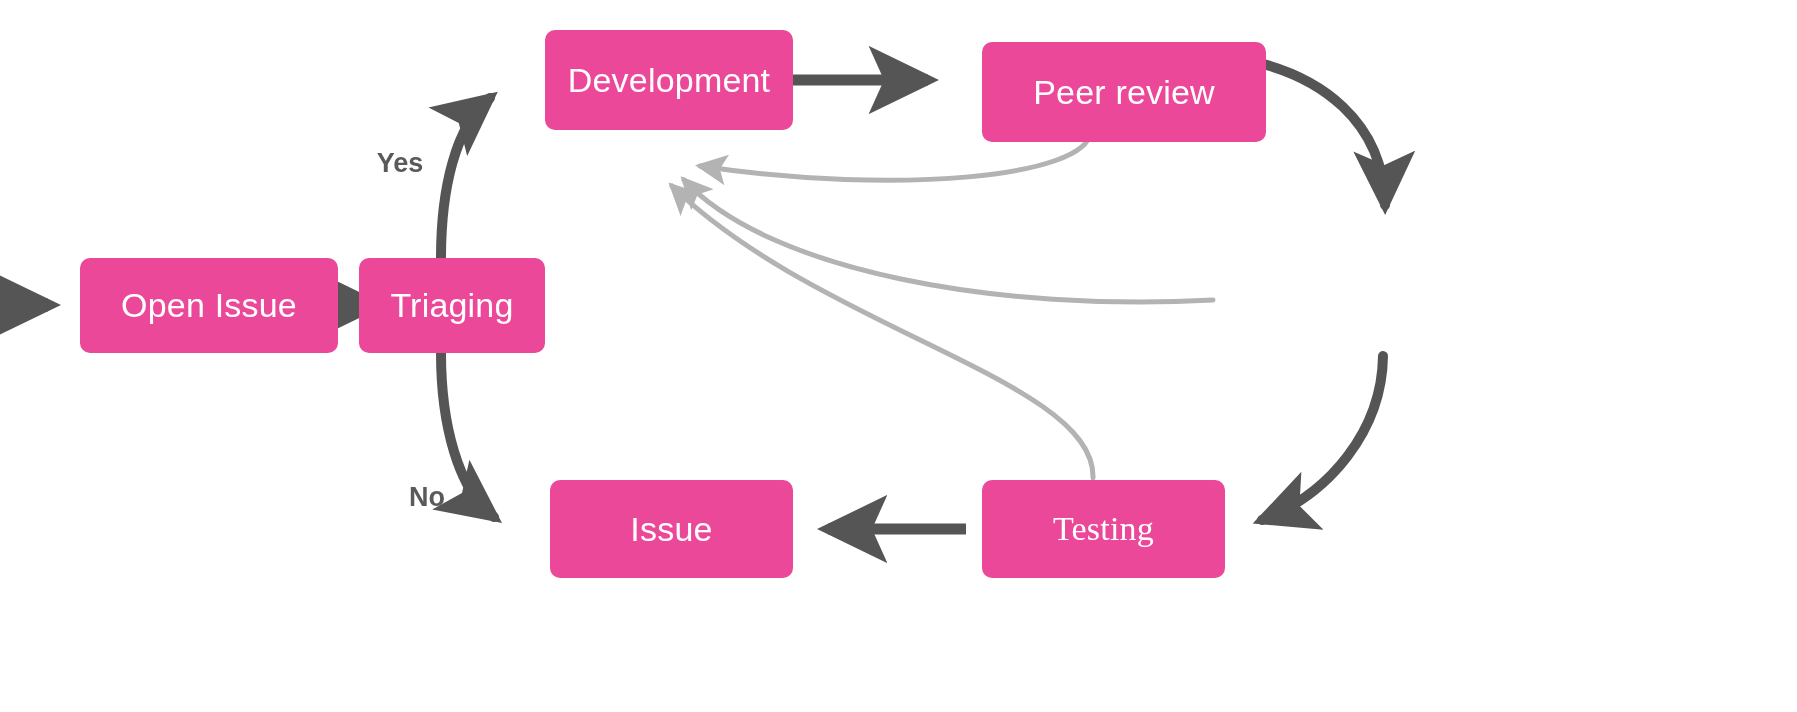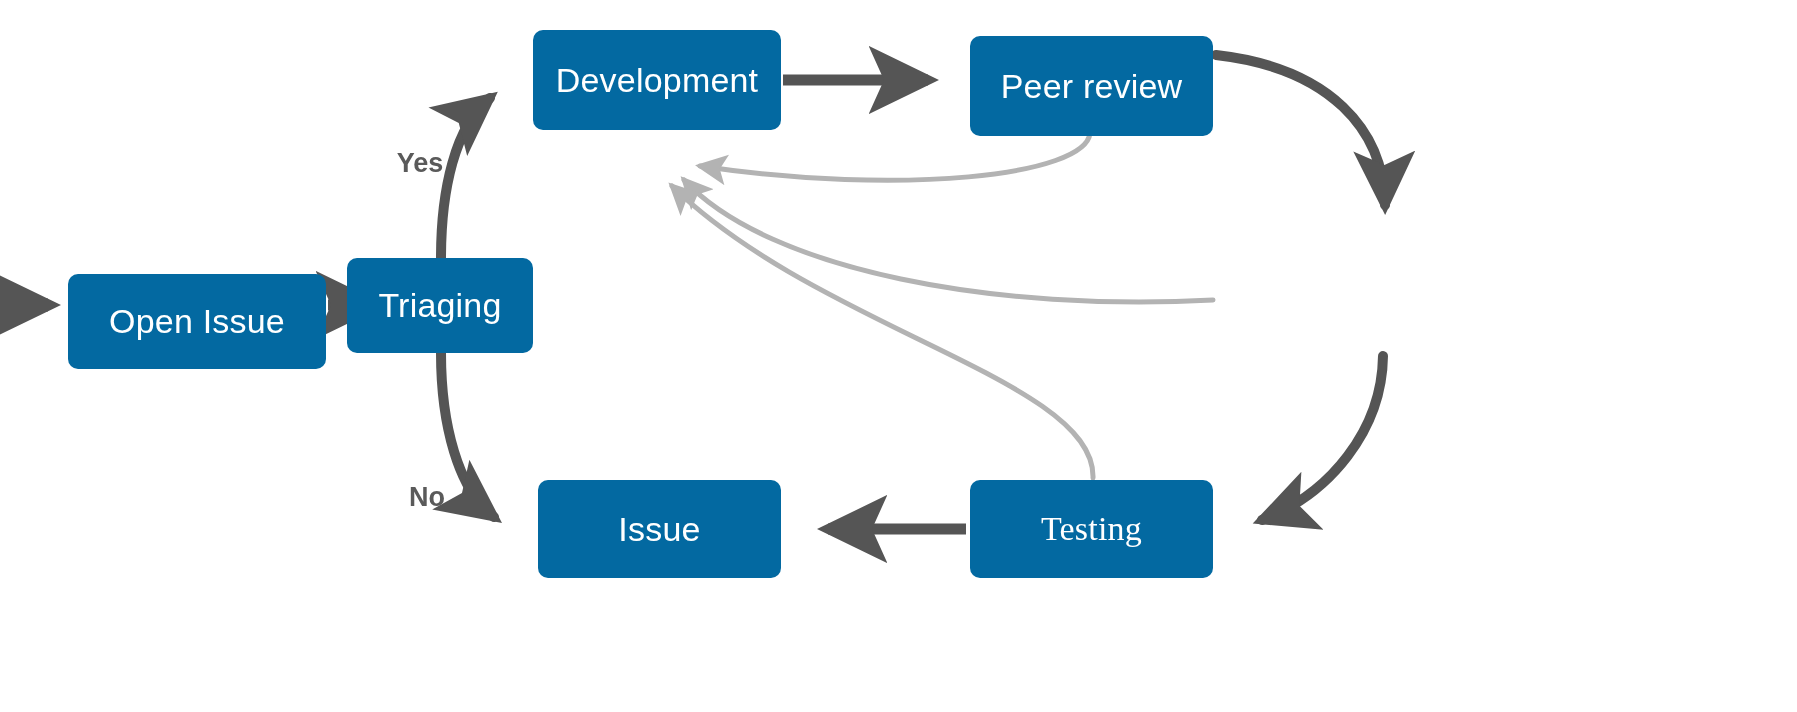--- a/index.html
+++ b/index.html
@@ -2,30 +2,31 @@
 <html><head>
 <meta charset="utf-8">
 <style>
   html, body { margin:0; padding:0; background:#ffffff; }
   body { width:1797px; height:712px; overflow:hidden;
          font-family:"Liberation Sans", sans-serif; }
   #canvas { position:relative; width:1797px; height:712px; background:#fff; }
   #edges { position:absolute; left:0; top:0; width:1797px; height:712px; }
   .node {
     position:absolute;
-    background:#0369a1;
+    background:#ec4899;
     border-radius:10px;
     display:flex; align-items:center; justify-content:center;
     color:#ffffff;
     font-size:34px;
     font-weight:400;
     letter-spacing:0.2px;
     white-space:nowrap;
     box-sizing:border-box;
     padding:0 18px;
+    margin-left:12px;
   }
   .edge-label {
     position:absolute;
     color:#5A5A5A;
     font-size:27px;
     font-weight:bold;
     white-space:nowrap;
     transform:translate(-50%,-50%);
   }
 </style>
@@ -82,42 +83,42 @@
 
     <g>
       <path d="M1213,300 C1000,312 770,272 684,180" stroke="#b3b3b3" stroke-width="5" fill="none" stroke-linecap="round" marker-end="url(#ah-light)"></path>
     </g>
 
     <g>
       <path d="M1093,478 C1096,380 820,330 672,186" stroke="#b3b3b3" stroke-width="5" fill="none" stroke-linecap="round" marker-end="url(#ah-light)"></path>
     </g>
   </svg>
 
-  <div class="node" style="left:68px; top:274px; width:258px; height:95px;">
+  <div class="node" style="left:68px; top:258px; width:258px; height:95px;">
     <span>Open Issue</span>
   </div>
 
   <div class="node" style="left:347px; top:258px; width:186px; height:95px;">
     <span>Triaging</span>
   </div>
 
   <div class="node" style="left:533px; top:30px; width:248px; height:100px;">
     <span>Development</span>
   </div>
 
-  <div class="node" style="left:970px; top:36px; width:243px; height:100px;">
+  <div class="node" style="left:970px; top:42px; width:284px; height:100px;">
     <span>Peer review</span>
   </div>
 
 
   <div class="node" style="left:970px; top:480px; width:243px; height:98px;font-family:Liberation Serif, serif;">
     <span>Testing</span>
   </div>
 
   <div class="node" style="left:538px; top:480px; width:243px; height:98px;">
     <span>Issue</span>
   </div>
 
-  <div class="edge-label" style="left:420px; top:163px;">Yes</div>
+  <div class="edge-label" style="left:400px; top:163px;">Yes</div>
 
   <div class="edge-label" style="left:427px; top:465px;margin-top:32px;">No</div>
 
 </div>
 
 </body></html>

